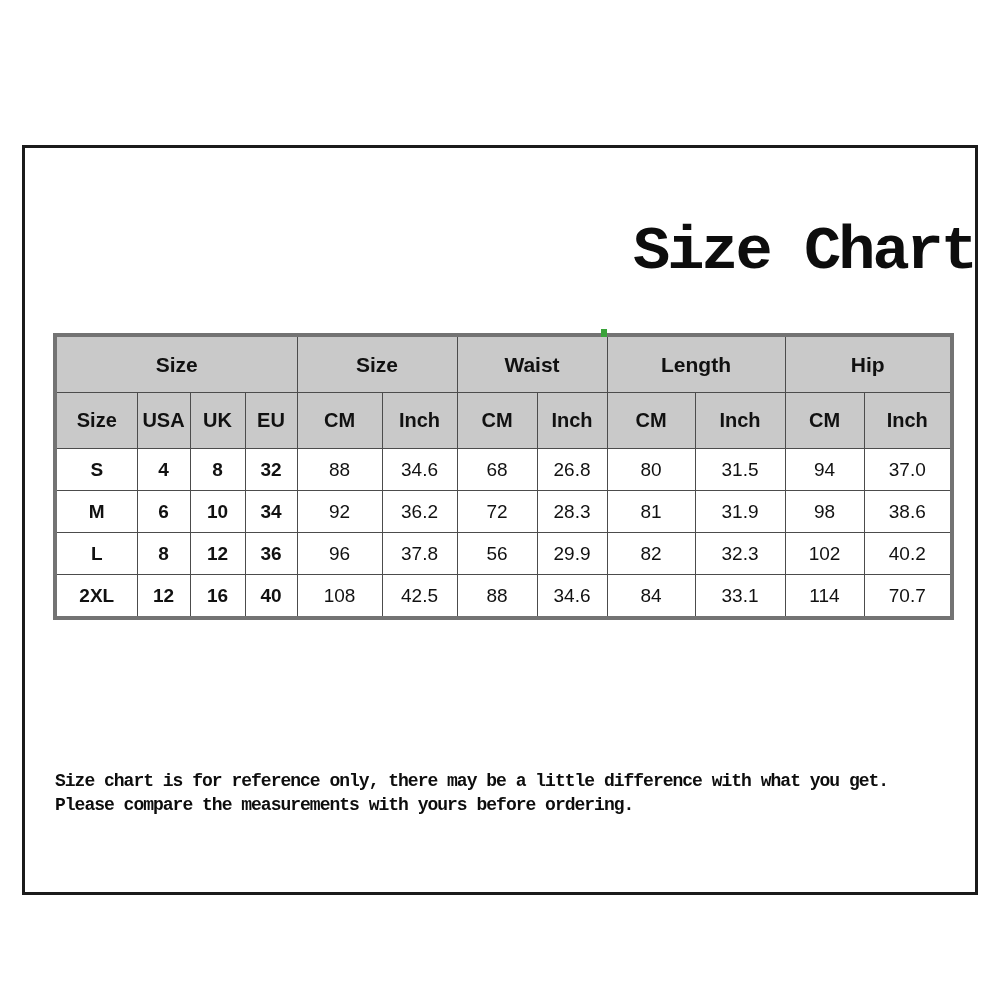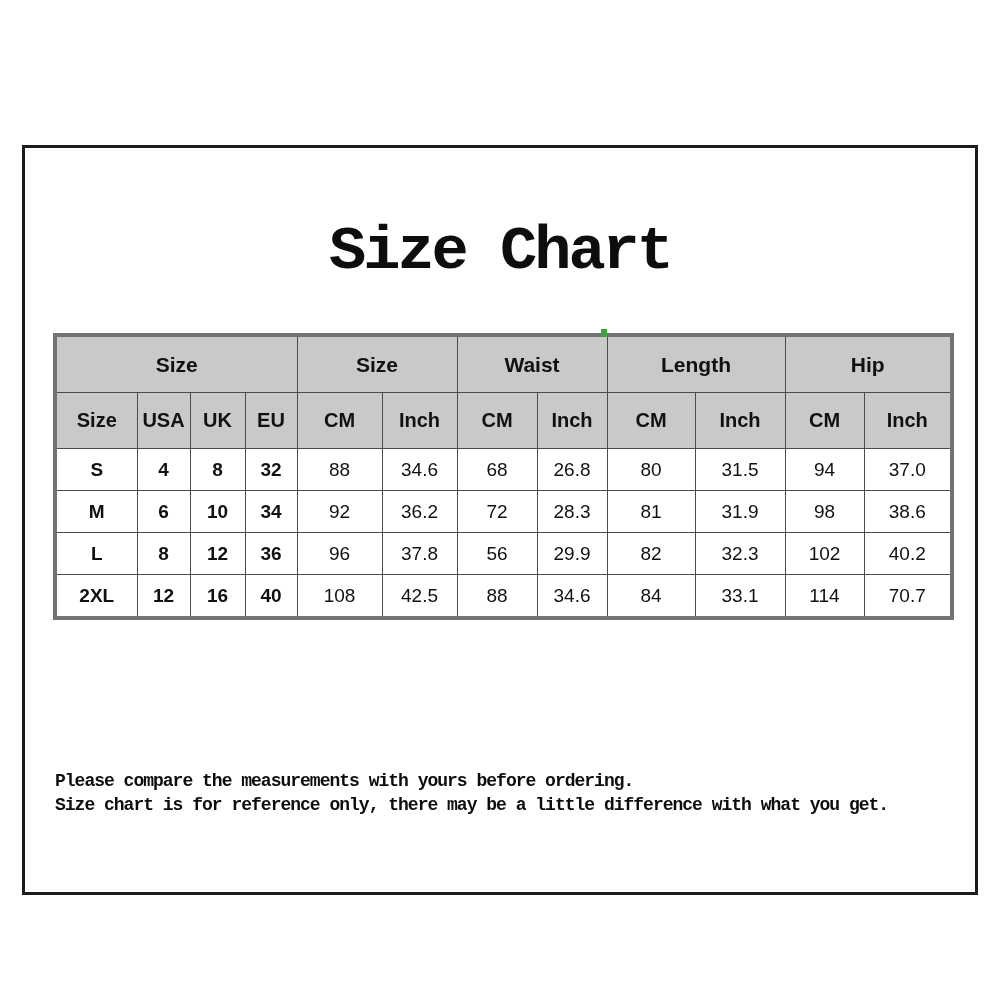--- a/index.html
+++ b/index.html
@@ -16,21 +16,21 @@
     left: 22px; top: 145px;
     width: 950px; height: 744px;
     border: 3px solid #1b1b1b;
     background: #ffffff;
   }
 
   .title {
     position: absolute;
     left: 0; top: 68px;
     width: 100%;
-    text-align: center;
+    text-align: right;
     font-family: "Liberation Mono", "DejaVu Sans Mono", monospace;
     font-weight: bold;
     font-size: 62px;
     letter-spacing: -3px;
     color: #0d0d0d;
     white-space: nowrap;
   }
 
   table.size-table {
     position: absolute;
@@ -192,18 +192,18 @@
           <td>34.6</td>
           <td>84</td>
           <td>33.1</td>
           <td>114</td>
           <td>70.7</td>
         </tr>
       </tbody>
     </table>
 
     <div class="notes">
+      <div>Size chart is for reference only, there may be a little difference with what you get.</div>
       <div>Please compare the measurements with yours before ordering.</div>
-      <div>Size chart is for reference only, there may be a little difference with what you get.</div>
     </div>
 
   </div>
 </div>
 
 </body></html>

